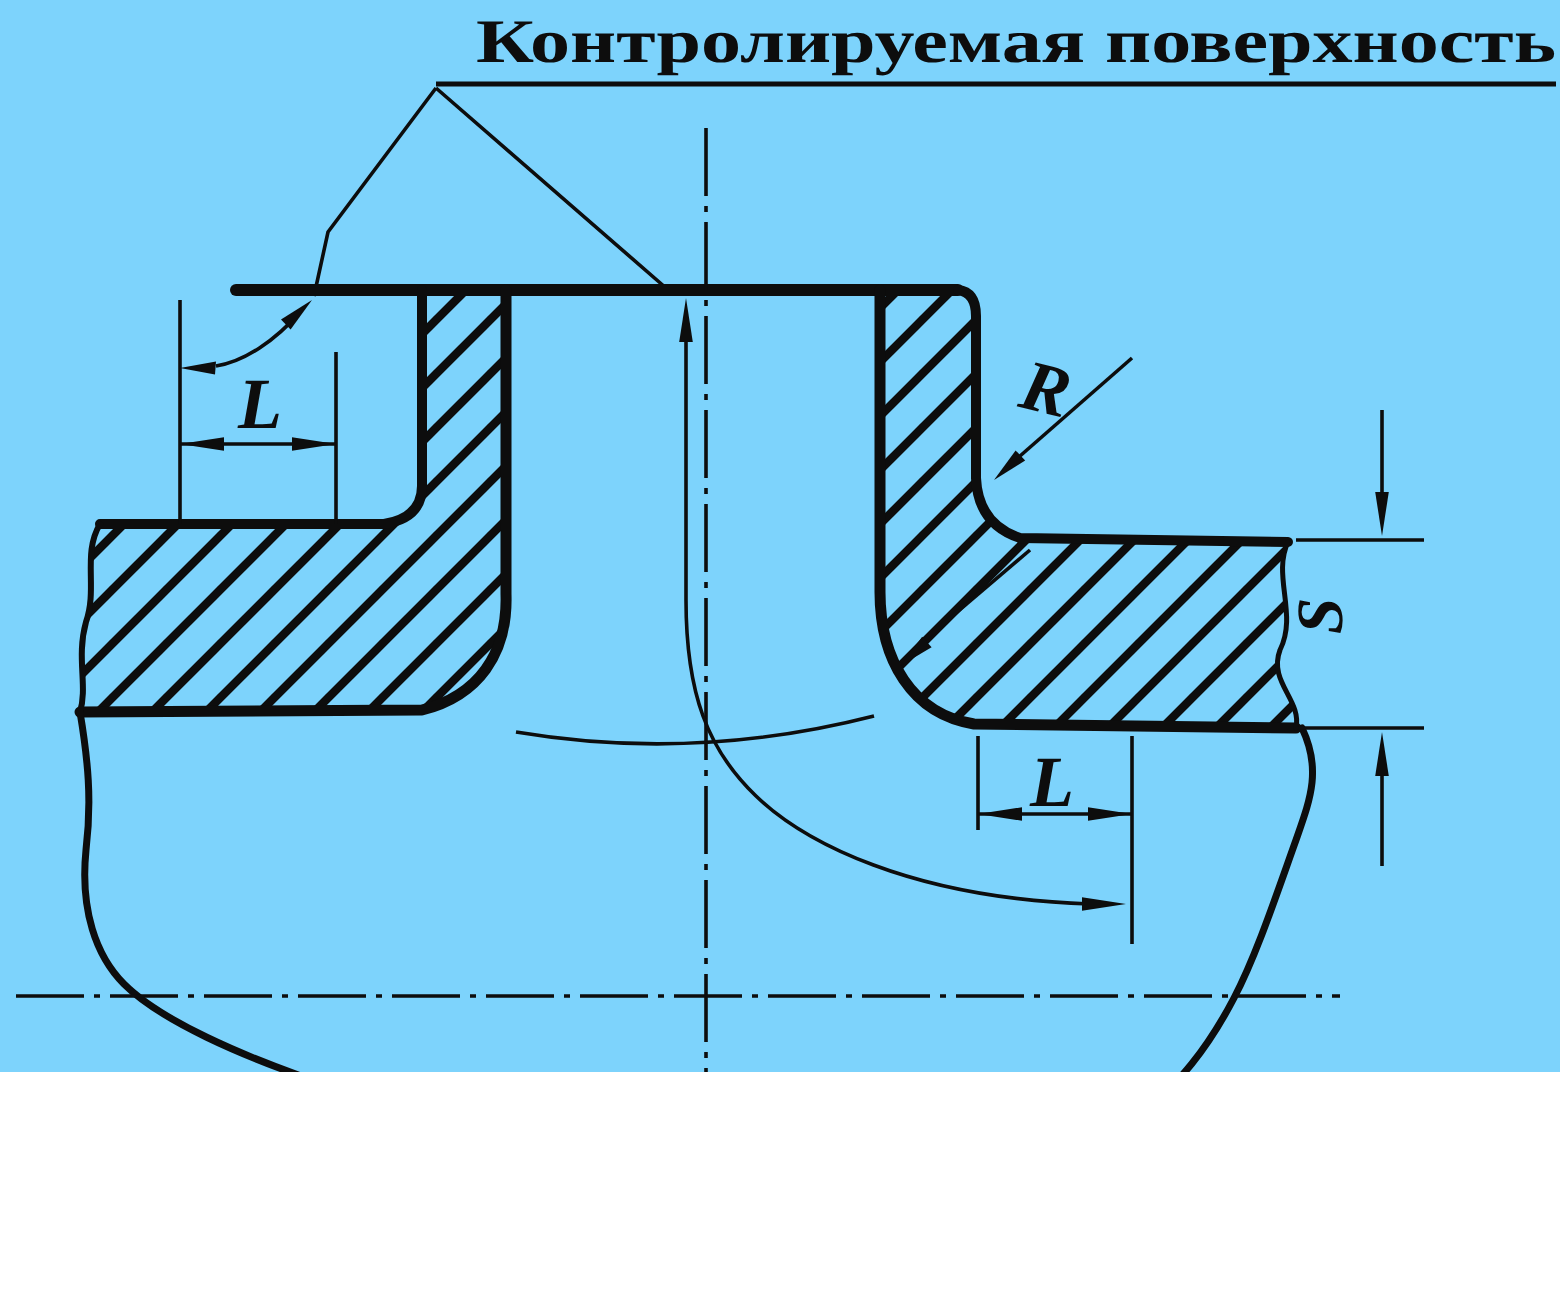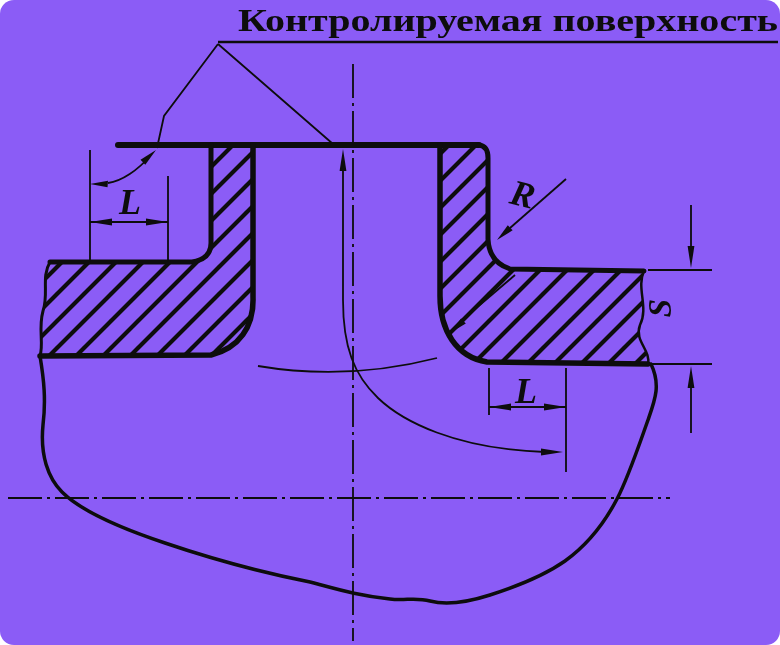--- a/index.html
+++ b/index.html
@@ -3,24 +3,23 @@
 <meta charset="utf-8">
 <style>
   html, body {
     margin: 0;
     padding: 0;
     background: #ffffff;
   }
   .stage {
     position: relative;
     width: 780px;
-    height: 645px;
-    background: #8b5cf6;
+    height: 536px;
+    background: #7dd3fc;
     overflow: hidden;
-    border-radius: 14px;
   }
   svg { display: block; }
   .drawing-title {
     font-family: "Liberation Serif", "DejaVu Serif", serif;
     font-weight: bold;
     font-size: 31px;
     fill: #0d0d0d;
   }
   .dim-label {
     font-family: "Liberation Serif", "DejaVu Serif", serif;

